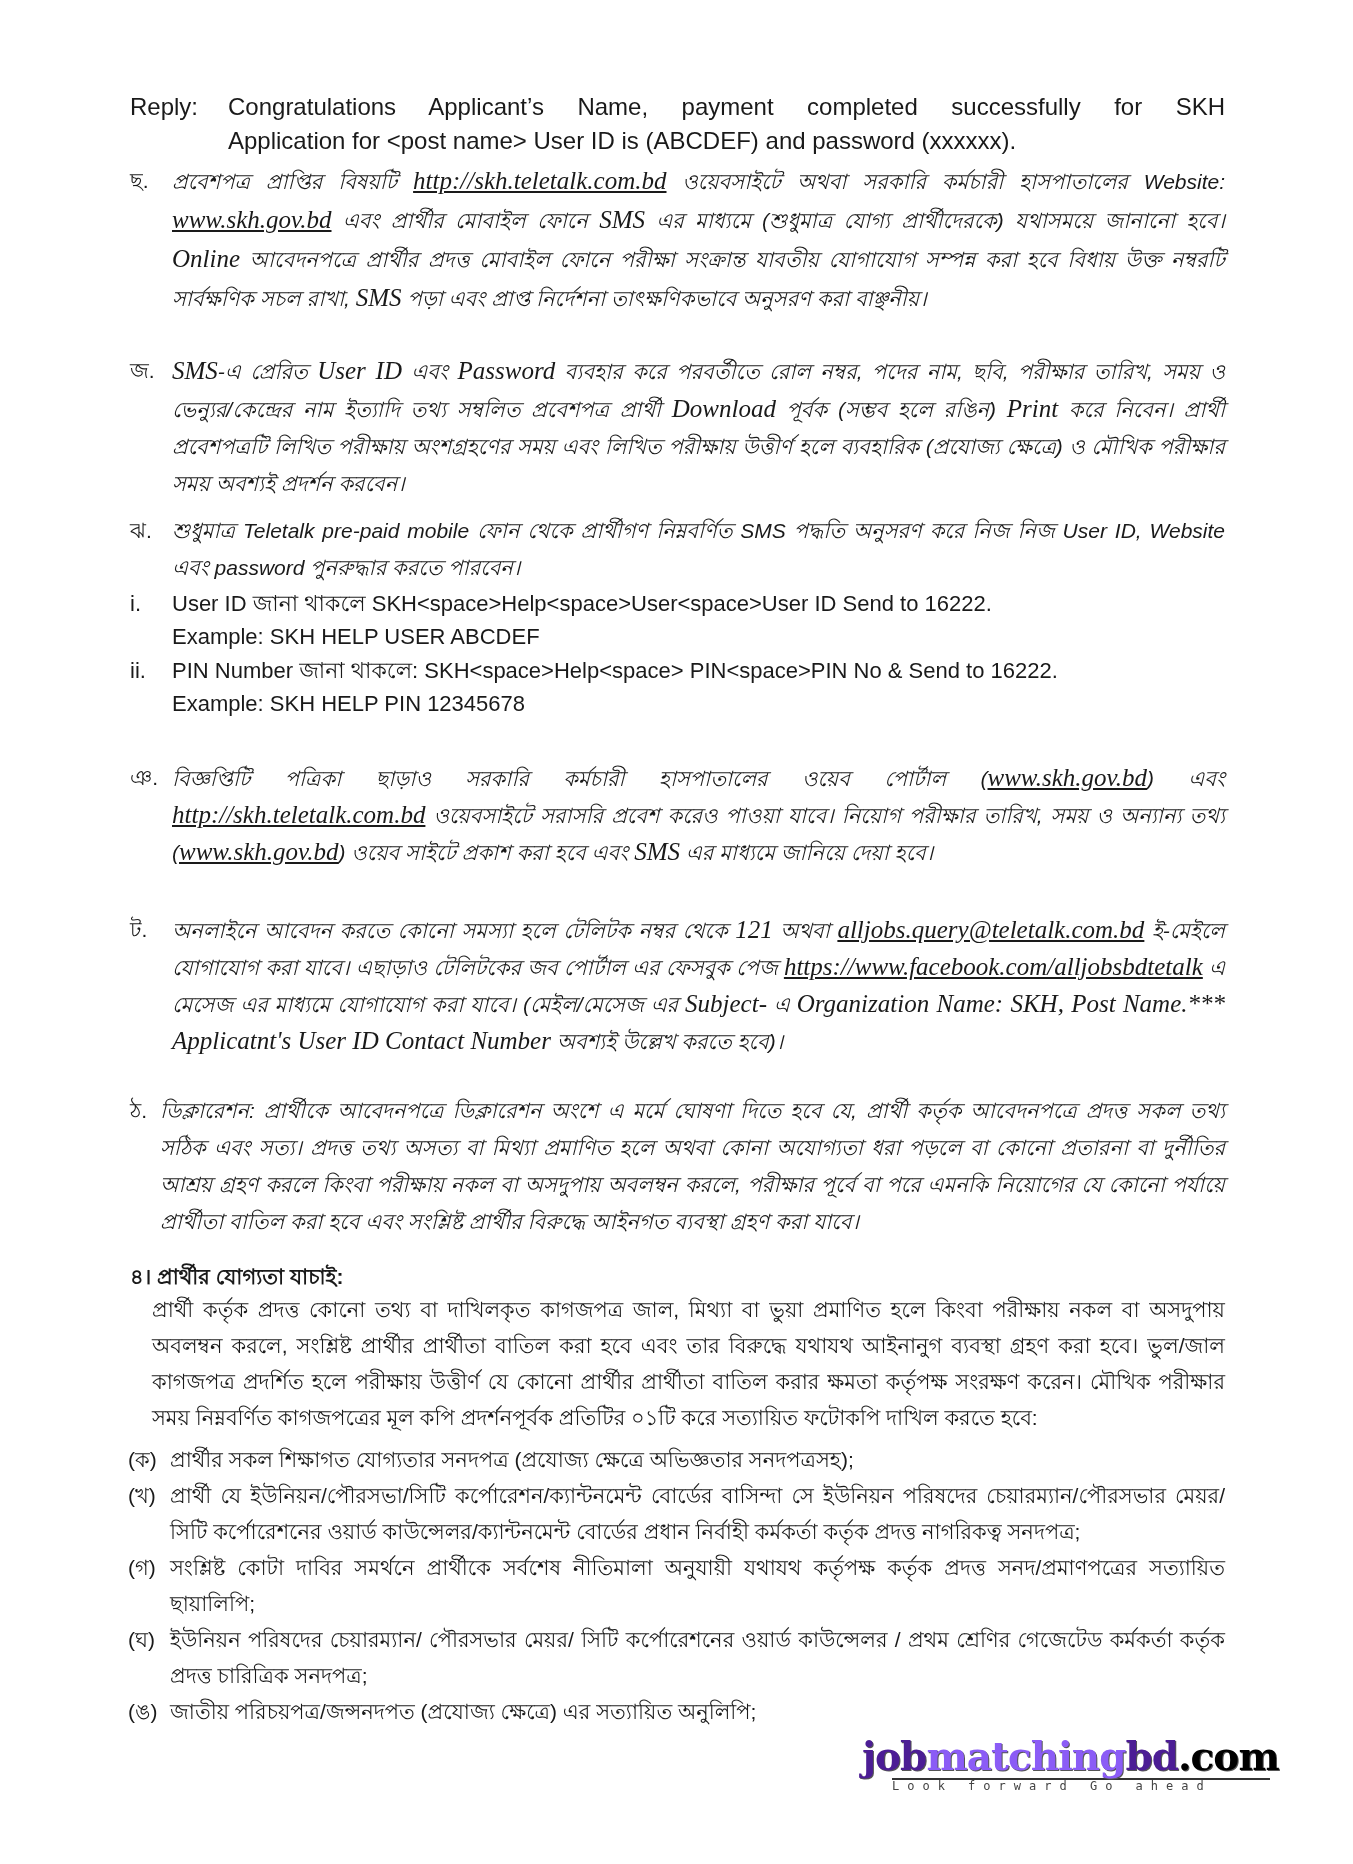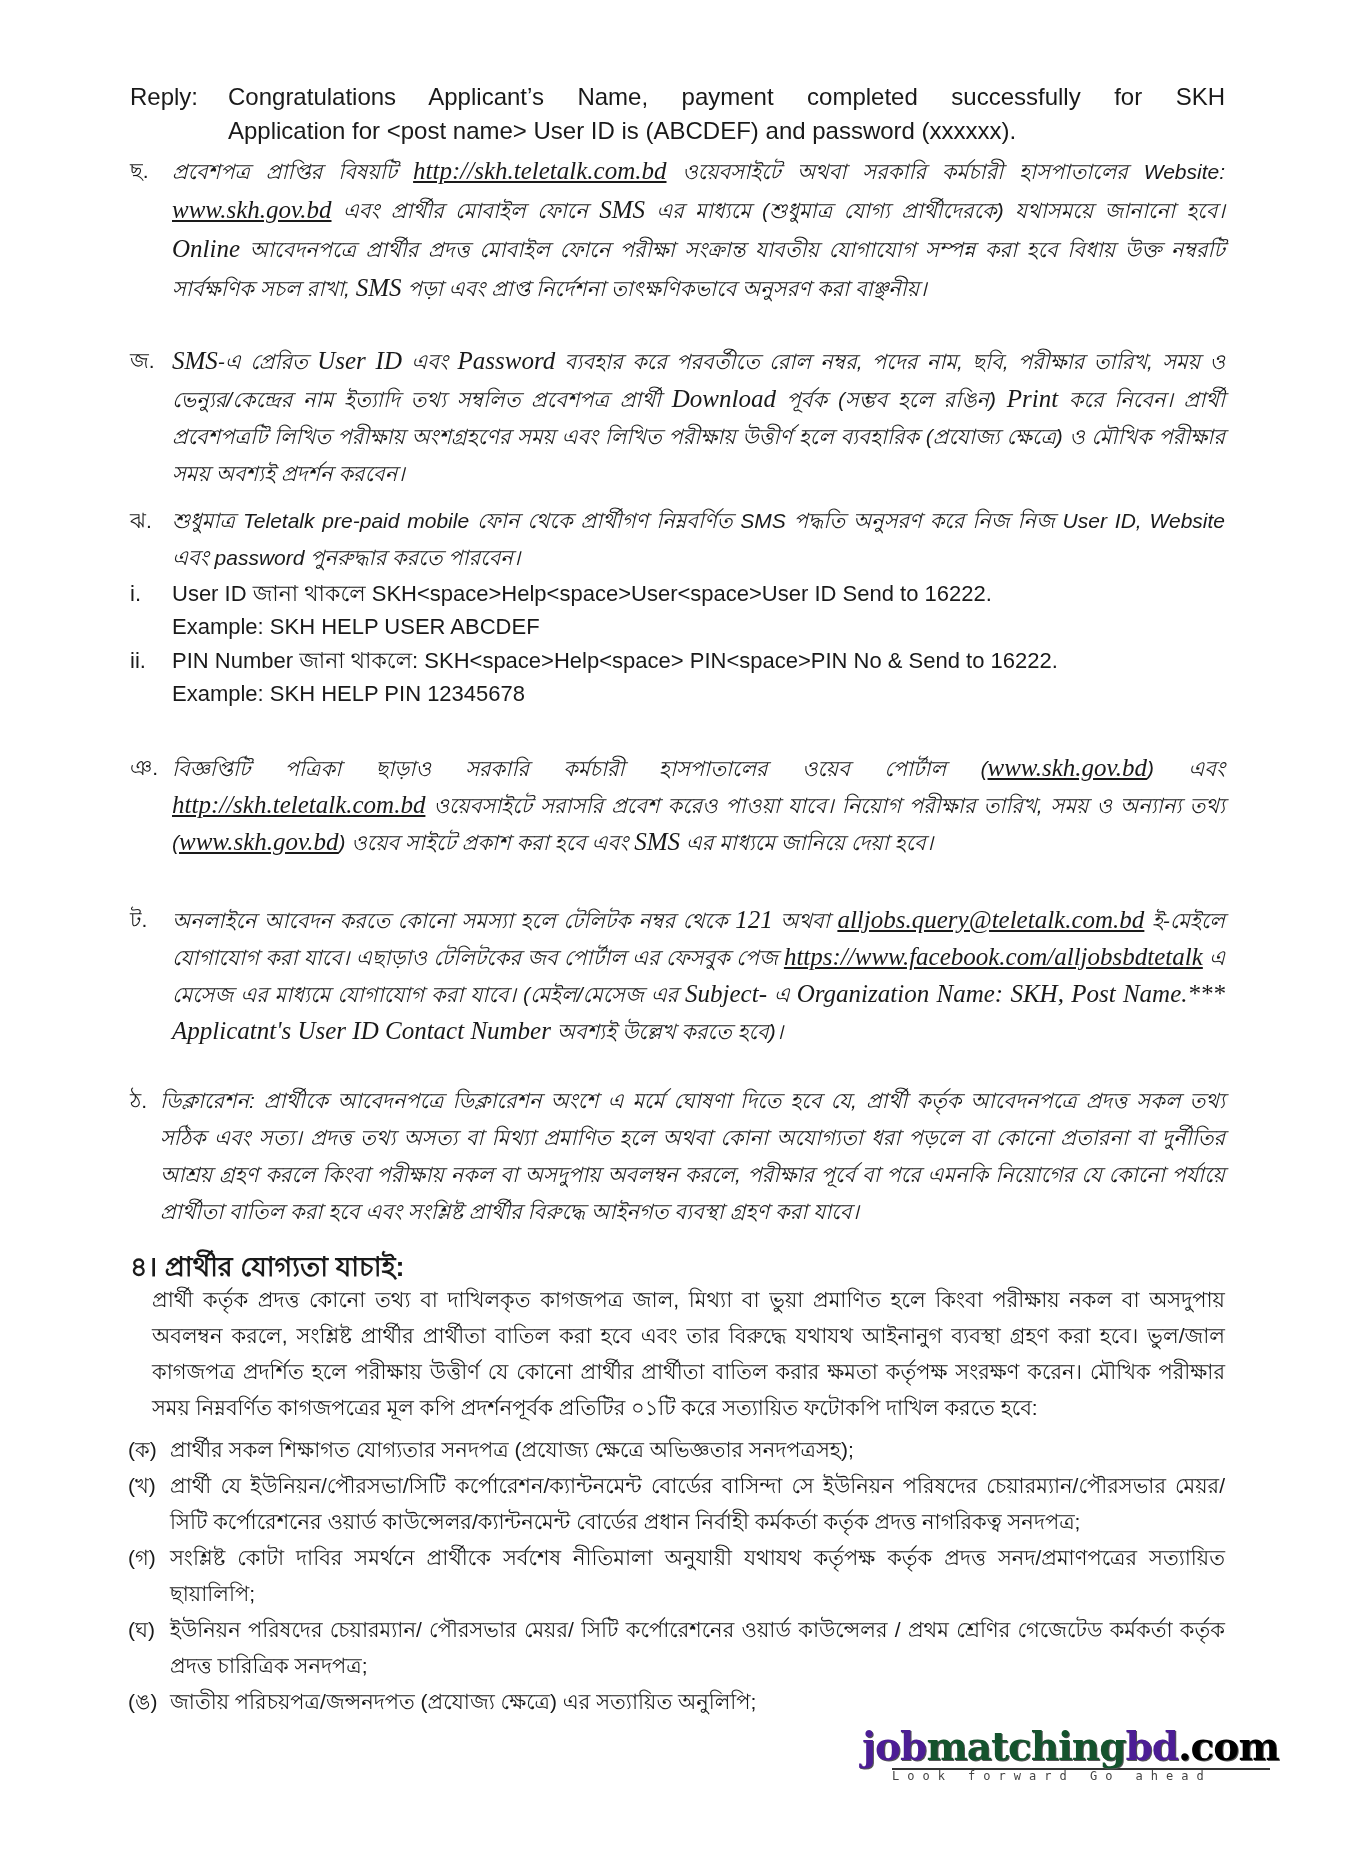--- a/index.html
+++ b/index.html
@@ -1,47 +1,47 @@
 <!DOCTYPE html>
 <html><head>
 <meta charset="utf-8">
 <style>
   html, body { margin: 0; padding: 0; background: #ffffff; }
   body { width: 1353px; height: 1864px; position: relative; overflow: hidden; color: #1a1a1a; }
-  .page { position: absolute; left: 0; top: 2px; width: 1353px; height: 1540px; }
+  .page { position: absolute; left: 0; top: 12px; width: 1353px; height: 1540px; }
   .sans { font-family: "Liberation Sans", "DejaVu Sans", sans-serif; }
   .blk { position: absolute; left: 130px; width: 1095px; font-size: 21px; line-height: 37px; text-align: justify; }
   .marker { position: absolute; left: 0; }
   .body { padding-left: 42px; font-style: italic; }
   .reply { top: 78px; font-size: 24px; line-height: 34px; }
   .reply .label { position: absolute; left: 0; }
   .reply .l1 { display: block; padding-left: 98px; text-align: justify; text-align-last: justify; }
   .reply .l2 { display: block; padding-left: 98px; }
   .link { text-decoration: underline; font-family: "Liberation Serif", "DejaVu Serif", serif; font-size: 25px; }
   .big { font-family: "Liberation Serif", "DejaVu Serif", serif; font-size: 25px; }
   .sec-chha { top: 150px; line-height: 38px; }
   .sec-jha1 { top: 340px; line-height: 37px; }
   .sec-jha2 { top: 500px; line-height: 37px; }
   .sms-list { position: absolute; left: 130px; top: 575px; width: 1095px; font-size: 22px; line-height: 33px; }
   .sms-item { position: relative; padding-left: 42px; margin-bottom: 1px; }
   .sms-item .marker { left: 0; }
   .sec-nya { top: 748px; line-height: 36px; }
   .sec-ta { top: 900px; line-height: 36px; }
   .sec-tha { top: 1080px; line-height: 37px; }
   .sec-4 { top: 1250px; }
-  .sec-4 .heading { font-weight: bold; font-size: 27px; line-height: 30px; }
+  .sec-4 .heading { font-weight: bold; font-size: 21px; line-height: 30px; }
   .sec-4 .para { padding-left: 22px; line-height: 36px; }
   .docs { position: absolute; left: 128px; top: 1430px; width: 1097px; font-size: 21px; line-height: 36px; }
   .doc-item { position: relative; padding-left: 42px; text-align: justify; }
   .doc-item .marker { left: 0; }
   .doc-item + .doc-item { margin-top: 0; }
   .watermark { position: absolute; left: 862px; top: 1722px; width: 400px; height: 58px; }
   .wm-title { font-family: "DejaVu Serif", "Liberation Serif", serif; font-weight: bold; font-size: 39px; letter-spacing: -1px; line-height: 44px; white-space: nowrap; text-shadow: 1px 1px 0 #555; }
   .wm-green { color: #4c1d95; }
-  .wm-red { color: #14532d; }
+  .wm-red { color: #8b5cf6; }
   .wm-yellow { color: #000000; }
   .wm-tag { font-family: "DejaVu Sans Mono", "Liberation Mono", monospace; font-size: 12px; letter-spacing: 8px; color: #444; border-top: 2px solid #333; width: 378px; line-height: 12px; margin-left: 30px; }
   .footer { position: absolute; left: 0; width: 1353px; top: 1790px; text-align: center; font-family: "Liberation Sans", "DejaVu Sans", sans-serif; font-size: 18px; color: #222; }
   .footer b { font-weight: bold; }
 </style>
 </head>
 <body>
 
 <div class="page">
 

